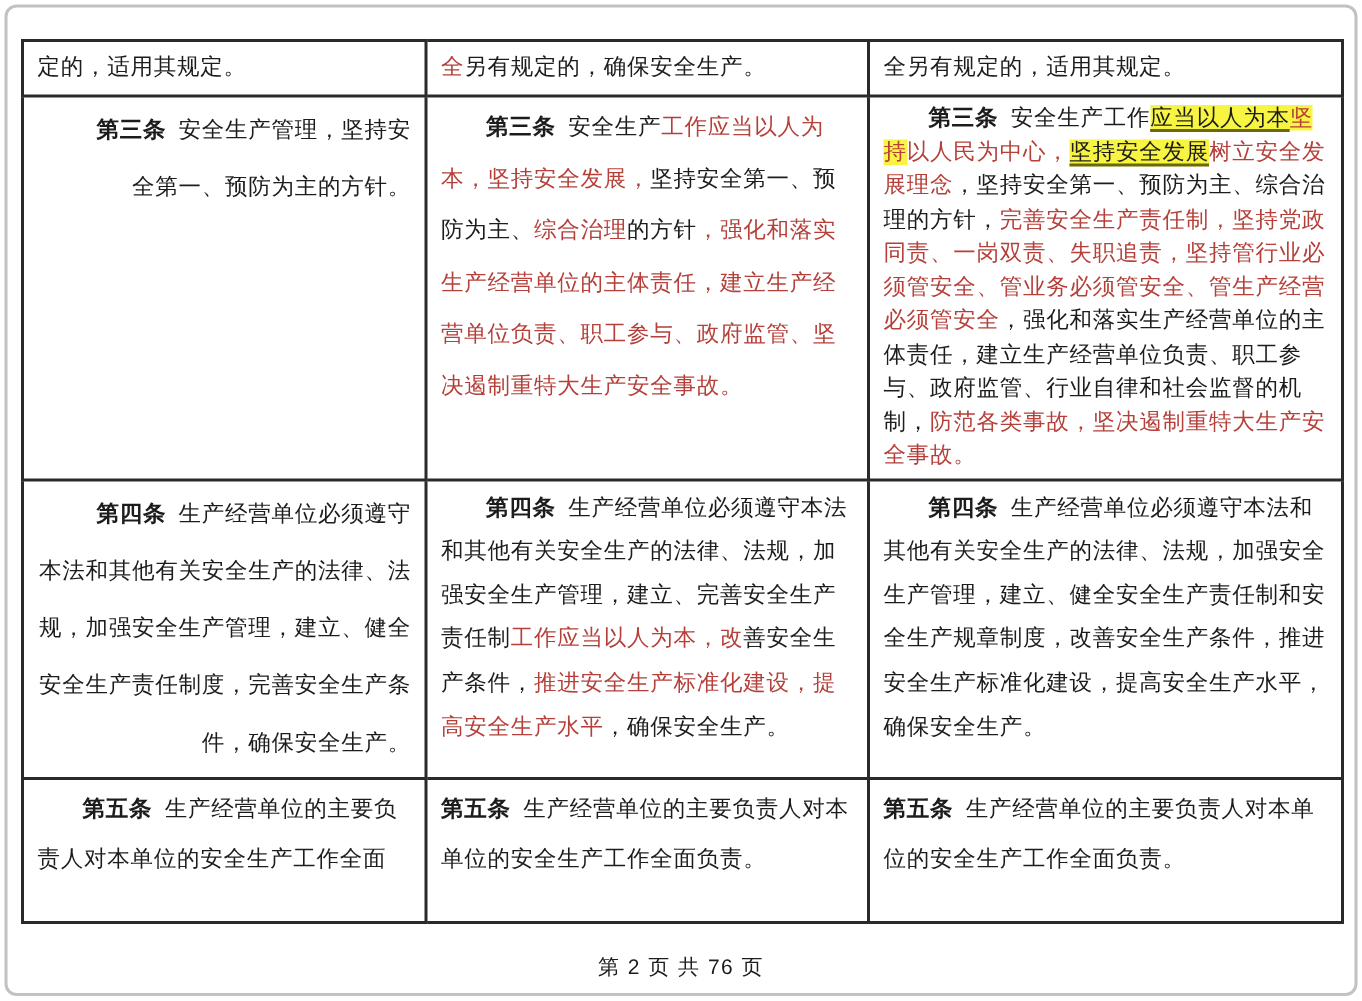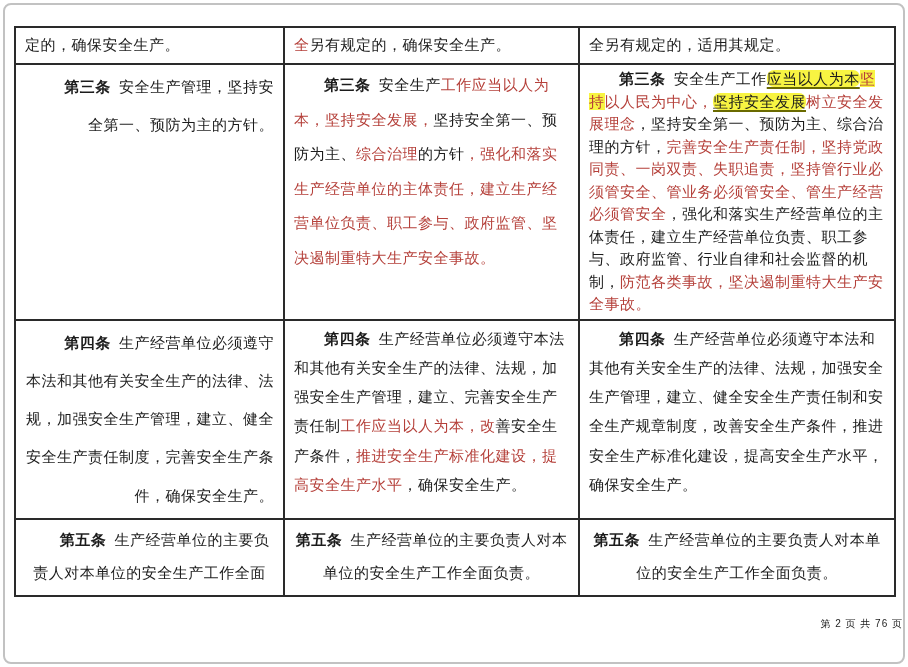--- a/index.html
+++ b/index.html
@@ -41,57 +41,56 @@
   .lh-med    { line-height: 1.95; }
   .lh-med2   { line-height: 2.2; }
   .b { font-weight: 700; margin-right: 0.55em; }
   .red { color: var(--red, #b5403a); }
   .hl { background: var(--hl, #f8f442); }
   .u {
     text-decoration: underline;
     text-underline-offset: 3px;
     text-decoration-thickness: 1.5px;
     text-decoration-color: #6a6a00;
-    border-radius: 7px;
   }
   .footer {
     margin-top: 20px;
-    text-align: right;
-    font-size: 10px;
+    text-align: center;
+    font-size: 14px;
     color: #1c1c1c;
     letter-spacing: 1px;
   }
 </style>
 </head>
 <body>
 
 <div class="page-frame">
   <table class="doc-table">
     <colgroup>
       <col style="width:269px">
       <col style="width:295px">
       <col style="width:316px">
     </colgroup>
     <tbody id="tbody">
         <tr style="height: 37px;">
-          <td class="lh-single"><span>定的，确保安全生产。</span></td>
+          <td class="lh-single"><span>定的，适用其规定。</span></td>
           <td class="lh-single"><span class="red">全</span><span>另有规定的，确保安全生产。</span></td>
           <td class="lh-single"><span>全另有规定的，适用其规定。</span></td>
         </tr>
         <tr style="height: 235px;">
           <td class="lh-loose indent"><span class="b">第三条</span><span>安全生产管理，坚持安全第一、预防为主的方针。</span></td>
           <td class="lh-loose2 indent"><span class="b">第三条</span><span>安全生产</span><span class="red">工作应当以人为本，坚持安全发展，</span><span>坚持安全第一、预防为主、</span><span class="red">综合治理</span><span>的方针</span><span class="red">，强化和落实生产经营单位的主体责任，建立生产经营单位负责、职工参与、政府监管、坚决遏制重特大生产安全事故。</span></td>
           <td class="lh-tight indent"><span class="b">第三条</span><span>安全生产工作</span><span class="hl u">应当以人为本</span><span class="red hl">坚持</span><span class="red">以人民为中心，</span><span class="hl u">坚持安全发展</span><span class="red">树立安全发展理念</span><span>，坚持安全第一、预防为主、综合治理的方针，</span><span class="red">完善安全生产责任制，坚持党政同责、一岗双责、失职追责，坚持管行业必须管安全、管业务必须管安全、管生产经营必须管安全</span><span>，强化和落实生产经营单位的主体责任，建立生产经营单位负责、职工参与、政府监管、行业自律和社会监督的机制，</span><span class="red">防范各类事故，坚决遏制重特大生产安全事故。</span></td>
         </tr>
         <tr style="height: 168px;">
           <td class="lh-loose indent"><span class="b">第四条</span><span>生产经营单位必须遵守本法和其他有关安全生产的法律、法规，加强安全生产管理，建立、健全安全生产责任制度，完善安全生产条件，确保安全生产。</span></td>
           <td class="lh-med indent"><span class="b">第四条</span><span>生产经营单位必须遵守本法和其他有关安全生产的法律、法规，加强安全生产管理，建立、完善安全生产责任制</span><span class="red">工作应当以人为本，改</span><span>善安全生产条件，</span><span class="red">推进安全生产标准化建设，提高安全生产水平</span><span>，确保安全生产。</span></td>
           <td class="lh-med indent"><span class="b">第四条</span><span>生产经营单位必须遵守本法和其他有关安全生产的法律、法规，加强安全生产管理，建立、健全安全生产责任制和安全生产规章制度，改善安全生产条件，推进安全生产标准化建设，提高安全生产水平，确保安全生产。</span></td>
         </tr>
-        <tr style="height: 77px; text-align: center;">
+        <tr style="height: 96px;">
           <td class="lh-med2 indent"><span class="b">第五条</span><span>生产经营单位的主要负责人对本单位的安全生产工作全面</span></td>
           <td class="lh-med2"><span class="b">第五条</span><span>生产经营单位的主要负责人对本单位的安全生产工作全面负责。</span></td>
           <td class="lh-med2"><span class="b">第五条</span><span>生产经营单位的主要负责人对本单位的安全生产工作全面负责。</span></td>
         </tr>
       </tbody>
   </table>
   <div class="footer">第 2 页 共 76 页</div>
 </div>
 
 </body></html>

